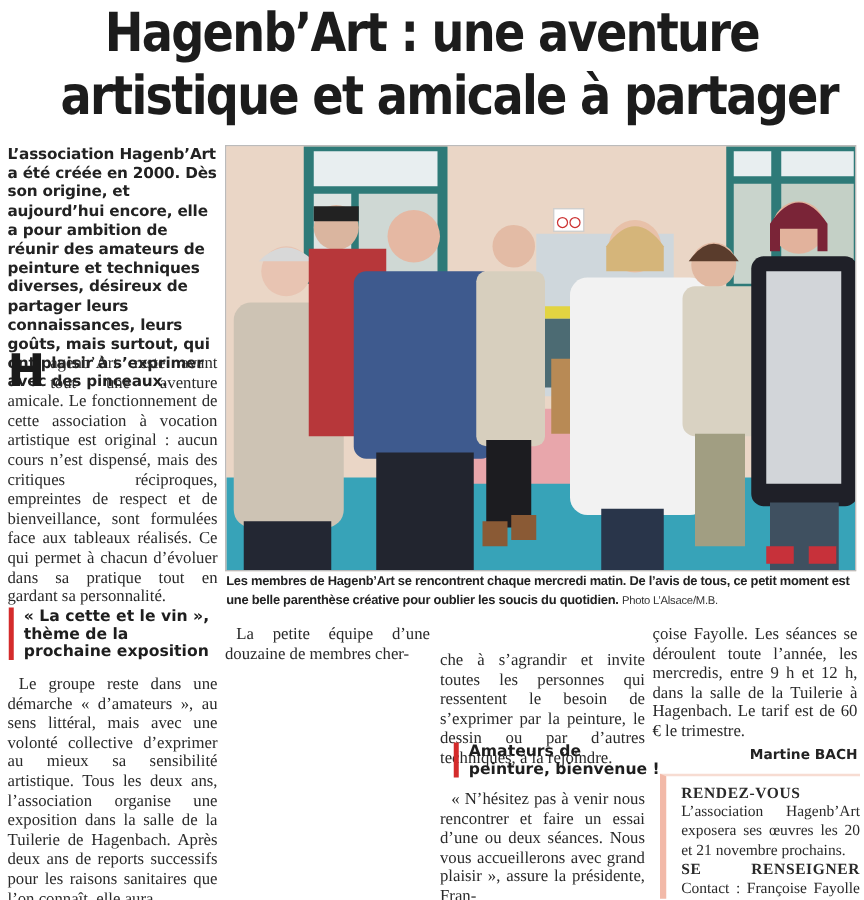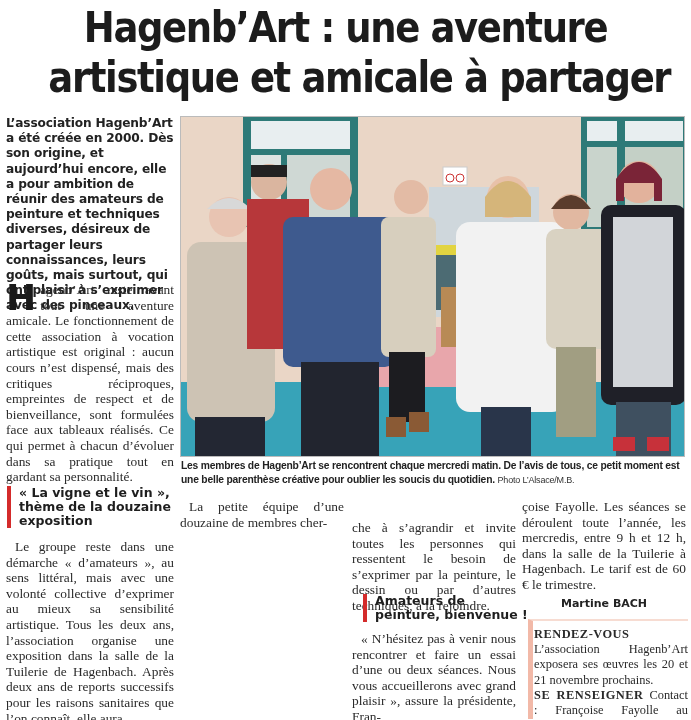--- a/index.html
+++ b/index.html
@@ -70,30 +70,30 @@
     .caption {
       position: absolute; left: 181px; top: 459px; width: 506px;
       font-family: Liberation Sans, sans-serif; font-weight: bold;
       font-size: 10.3px; line-height: 14px; color: #222;
       letter-spacing: -0.2px;
     }
     .caption .credit { font-weight: normal; font-size: 9px; color: #333; }
 
     .signature {
       position: absolute; left: 522px; top: 597px; width: 164px;
-      text-align: center;
+      text-align: right;
       font-family: "DejaVu Sans", sans-serif; font-weight: bold;
       font-size: 11px; color: #222;
     }
 
     .infobox {
       position: absolute; left: 528px; top: 619px; width: 160px; height: 100px;
       border-left: 5px solid #f2b9a8;
       border-top: 2px solid #f7dcd2;
-      padding: 6px 0 0 1px;
+      padding: 6px 0 0 12px;
     }
     .infobox p {
       font-family: "Liberation Serif", serif;
       font-size: 12.4px; line-height: 15.2px; color: #2a2a2a; text-align: justify;
     }
     .infobox b { font-weight: bold; letter-spacing: 0.5px; }
   </style>
 </head>
 <body>
 
@@ -101,21 +101,21 @@
   <span class="line">Hagenb’Art : une aventure</span>
   <span class="line">artistique et amicale à partager</span>
 </h1>
 
 <p class="chapo">L’association Hagenb’Art a été créée en 2000. Dès son origine, et aujourd’hui encore, elle a pour ambition de réunir des amateurs de peinture et techniques diverses, désireux de partager leurs connaissances, leurs goûts, mais surtout, qui ont plaisir à s’exprimer avec des pinceaux.</p>
 
 <div class="col1-body serif">
   <span class="dropcap">H</span><span>agenb’Art reste avant tout une aventure amicale. Le fonctionnement de cette association à vocation artistique est original : aucun cours n’est dispensé, mais des critiques réciproques, empreintes de respect et de bienveillance, sont formulées face aux tableaux réalisés. Ce qui permet à chacun d’évoluer dans sa pratique tout en gardant sa personnalité.</span>
 </div>
 
-<div class="subhead subhead-1">« La vigne et le vin », thème de la douzaine exposition</div>
+<div class="subhead subhead-1">« La cette et le vin », thème de la prochaine exposition</div>
 
 <div class="col1-body2 serif indent">Le groupe reste dans une démarche « d’amateurs », au sens littéral, mais avec une volonté collective d’exprimer au mieux sa sensibilité artistique. Tous les deux ans, l’association organise une exposition dans la salle de la Tuilerie de Hagenbach. Après deux ans de reports successifs pour les raisons sanitaires que l’on connaît, elle aura</div>
 
 <div class="col2 serif">
   <p class="indent">La petite équipe d’une douzaine de membres cher-</p>
 </div>
 
 <div class="col3 serif">che à s’agrandir et invite toutes les personnes qui ressentent le besoin de s’exprimer par la peinture, le dessin ou par d’autres techniques, à la rejoindre.</div>
 
 <div class="subhead subhead-2">Amateurs de peinture, bienvenue !</div>

